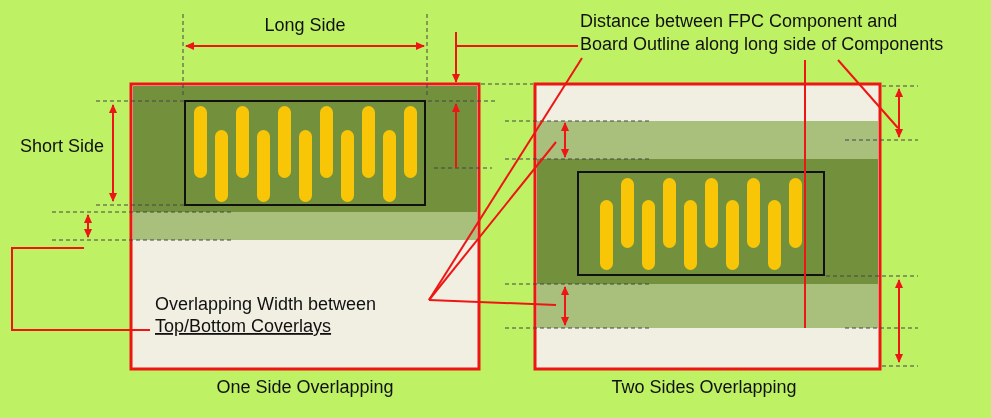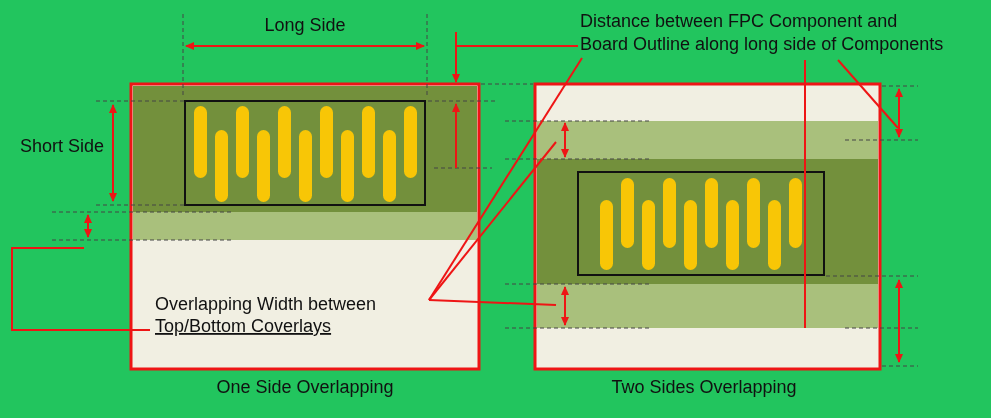--- a/index.html
+++ b/index.html
@@ -5,21 +5,21 @@
   :root{
     --red:#ee1515;
     --dkgreen:#73903c;
     --ltgreen:#a9c07c;
     --beige:#f1efe2;
     --yellow:#f8c606;
     --ink:#111111;
     --guide:#444444;
   }
   html,body{margin:0;padding:0;background:#fff;}
-  #stage{width:991px;height:418px;position:relative;background:#22c55e;overflow:hidden;}
+  #stage{width:991px;height:418px;position:relative;background:#bef264;overflow:hidden;}
   svg{display:block;}
   .board{fill:var(--beige);stroke:var(--red);stroke-width:3;}
   .dark{fill:var(--dkgreen);}
   .light{fill:var(--ltgreen);}
   .comp{fill:none;stroke:var(--ink);stroke-width:2;}
   .pad{fill:var(--yellow);}
   .red{stroke:var(--red);stroke-width:2;fill:none;}
   .dash{stroke:var(--guide);stroke-width:1;stroke-dasharray:4 3;fill:none;}
   .lbl{font-family:"Liberation Sans",sans-serif;font-size:18px;fill:var(--ink);}
   .ul{text-decoration:underline;}

